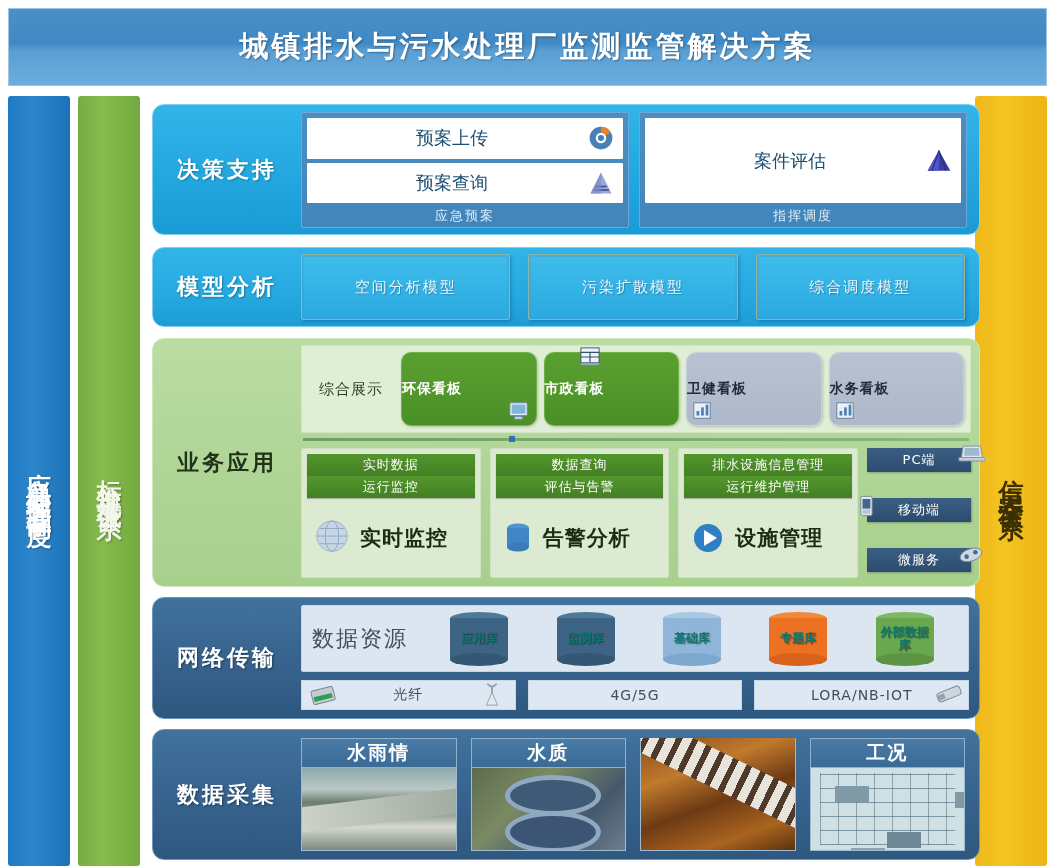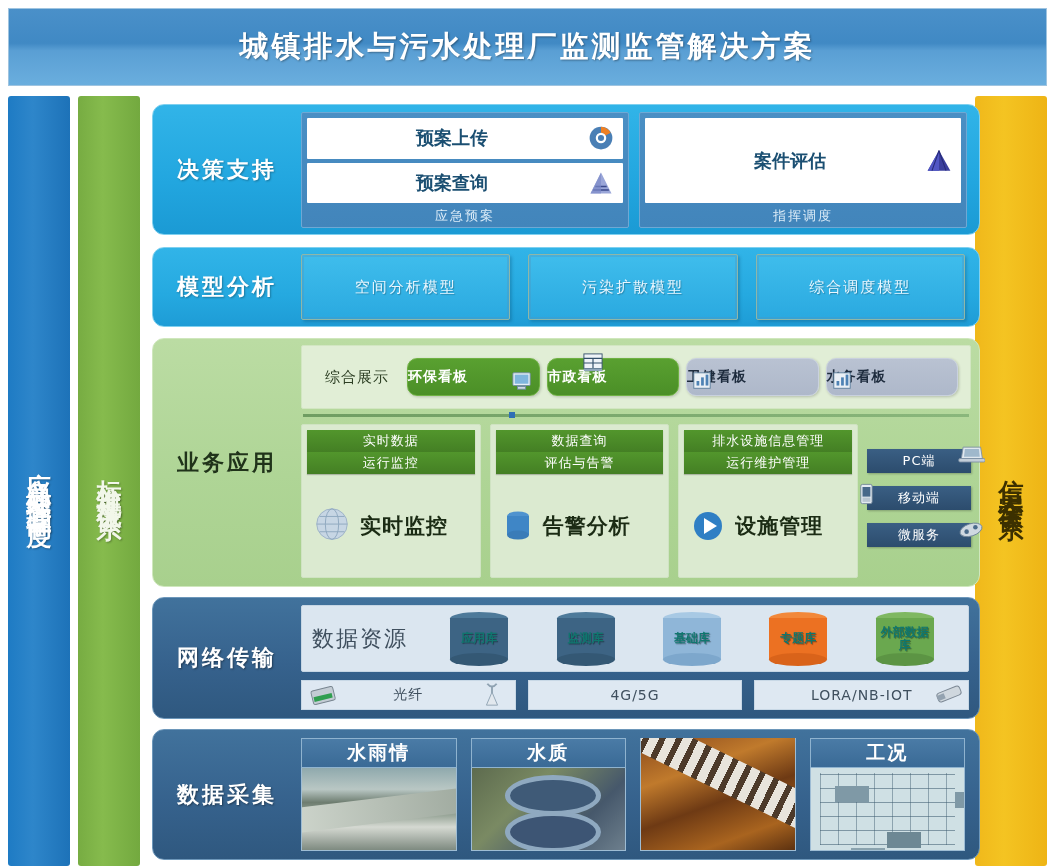--- a/index.html
+++ b/index.html
@@ -65,21 +65,21 @@
   .dec-groups { display: flex; height: 100%; gap: 10px; padding: 7px 12px 6px 0; }
   .dec-group {
     flex: 1; background: linear-gradient(180deg,#4a8fc4,#4285bb);
     border: 1px solid #6fa8d4; border-radius: 2px;
     display: flex; flex-direction: column; padding: 5px 5px 0 5px;
   }
   .dec-row {
     flex: 1; margin-bottom: 4px; background: #ffffff; border-radius: 1px;
     display: flex; align-items: center; position: relative; padding: 0 10px;
   }
-  .dec-row-label { flex: 1; text-align: center; font-size: 18px; color: #1b4f72; font-weight: bold; padding-right: 26px; }
+  .dec-row-label { flex: 1; text-align: center; font-size: 18px; color: #1b4f72; font-weight: normal; padding-right: 26px; }
   .dec-icon { position: absolute; right: 8px; top: 50%; transform: translateY(-50%); width: 28px; height: 28px; }
   .dec-group-name { height: 20px; text-align: center; color: #dcecf8; font-size: 13px; letter-spacing: 2px; }
 
   
   #layer-model {
     top: 247px; height: 80px;
     background: linear-gradient(180deg,#31b4e8,#25a9e0 60%,#1e9cd6);
     border: 1px solid #7fd0ef;
   }
   #layer-model .layer-label { color: #ffffff; text-shadow: 1px 1px 2px rgba(0,0,0,.3); }
@@ -96,21 +96,21 @@
   #layer-business {
     top: 338px; height: 249px;
     background: linear-gradient(180deg,#bbdca3,#afd596 55%,#a8d08d);
     border: 1px solid #cfe7bd;
   }
   #layer-business .layer-label { color: #20331a; text-shadow: none; font-family: Liberation Serif, serif; }
   .biz-body { display: flex; flex-direction: column; height: 100%; padding: 6px 8px 8px 0; }
 
   .dash-strip {
     background: #e1eed6; border: 1px solid #d2e6c2; border-radius: 2px;
-    display: flex; align-items: stretch; padding: 12px; height: 64px; gap: 7px;
+    display: flex; align-items: stretch; padding: 6px; height: 88px; gap: 7px;
   }
   .dash-title { flex: 0 0 86px; display: flex; align-items: center; justify-content: center; font-size: 15px; color: #2d3f24; letter-spacing: 1px; }
   .dash-card {
     flex: 1; border-radius: 10px; position: relative;
     display: flex; align-items: center; justify-content: flex-start;
     font-size: 14px; font-weight: bold; letter-spacing: 1px;
     box-shadow: 1px 1px 3px rgba(0,0,0,.2);
   }
   .dash-card.green { background: linear-gradient(180deg,#59a030,#4b8f27); color: #ffffff; border: 1px solid #6fb143; }
   .dash-card.gray  { background: linear-gradient(180deg,#b9c2d2,#aeb8ca); color: #1d2b3d; border: 1px solid #c9d1de; }
@@ -131,21 +131,21 @@
   .biz-chip {
     height: 22px; margin-bottom: 0;
     background: linear-gradient(180deg,#52962c,#447f24);
     color: #ffffff; font-size: 13px; letter-spacing: 1px;
     display: flex; align-items: center; justify-content: center;
     box-shadow: 0 1px 1px rgba(0,0,0,.22);
   }
   .biz-foot { flex: 1; display: flex; align-items: center; gap: 7px; padding-left: 4px; position: relative; }
   .biz-foot-name { font-size: 21px; font-weight: bold; color: #1b2b14; letter-spacing: 1px; }
 
-  .terminals { flex: 0 0 104px; display: flex; flex-direction: column; justify-content: center; gap: 13px; padding-bottom: 6px; }
+  .terminals { flex: 0 0 104px; display: flex; flex-direction: column; justify-content: space-between; padding-bottom: 6px; }
   .term {
     position: relative; height: 24px;
     background: linear-gradient(180deg,#3a5f84,#2c4c6d);
     color: #ffffff; font-size: 13px; letter-spacing: 1px;
     display: flex; align-items: center; justify-content: center;
     box-shadow: 1px 1px 2px rgba(0,0,0,.25);
   }
   .term-ic { position: absolute; width: 28px; height: 22px; }
   .term-ic.r { right: -14px; top: -5px; }
   .term-ic.l { left: -15px; top: -3px; }

